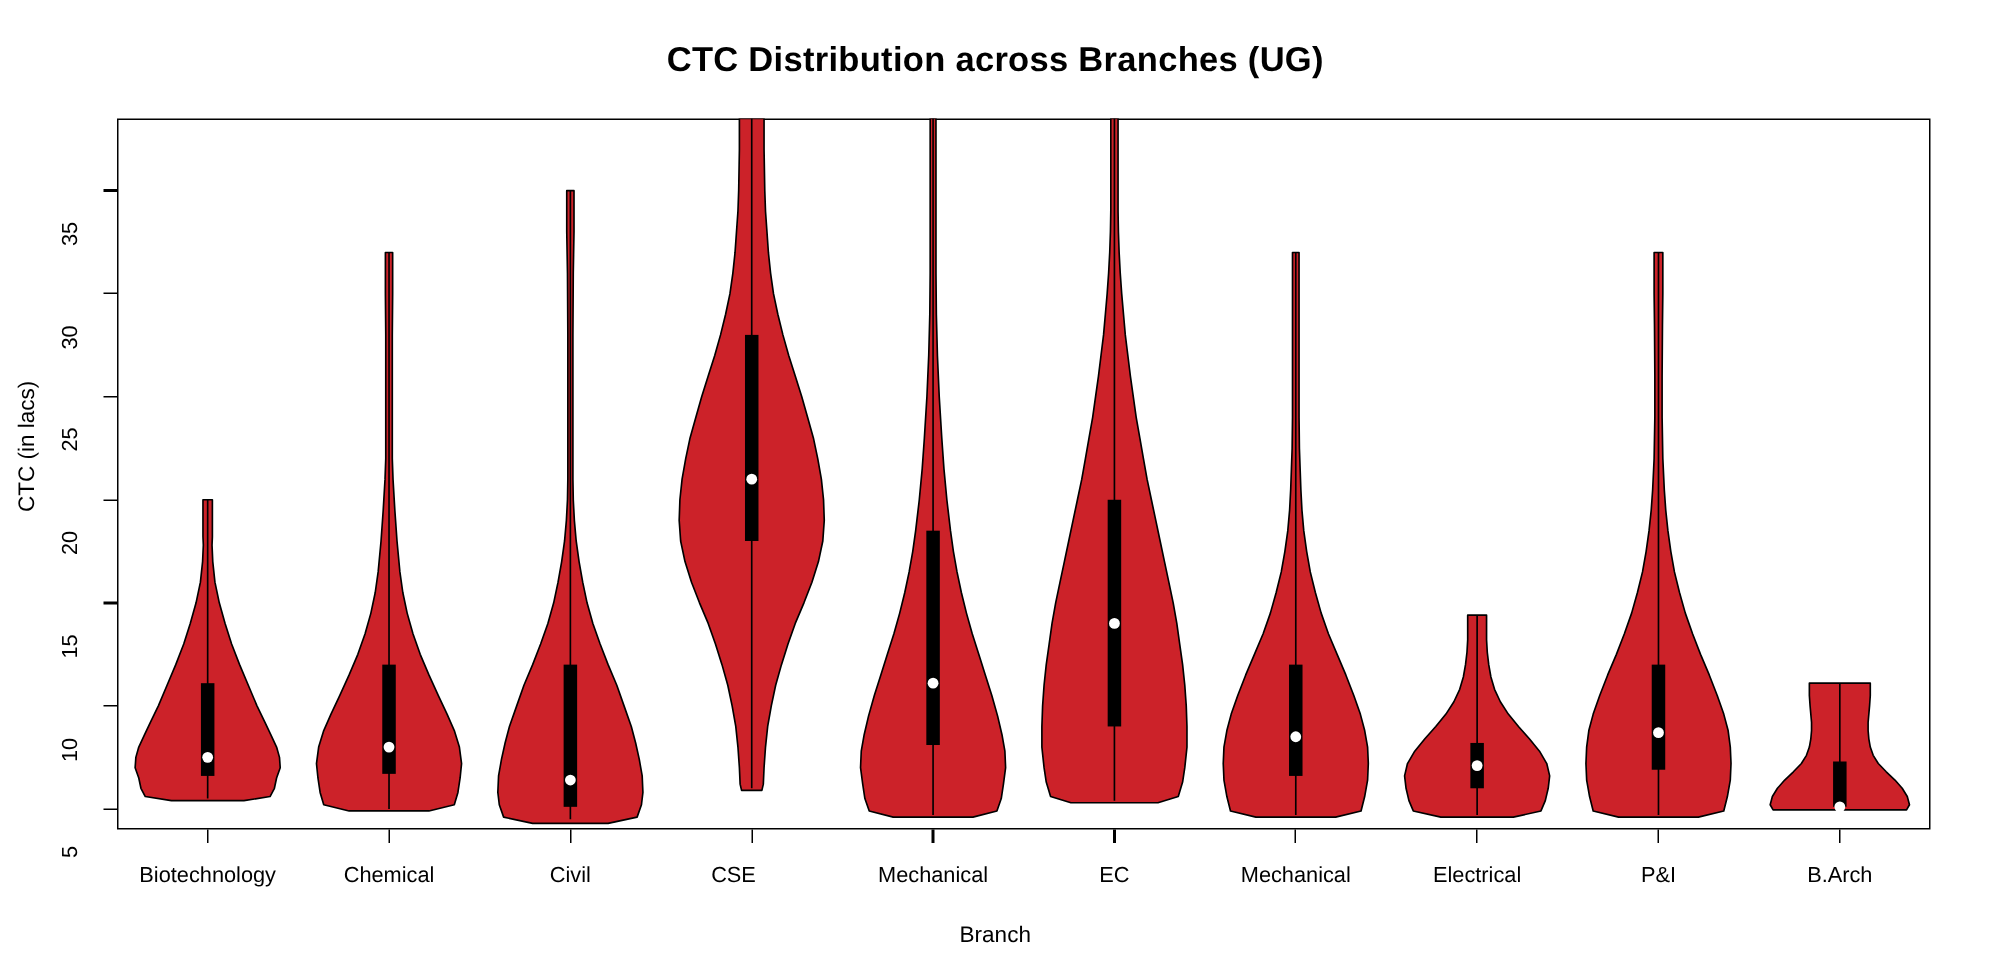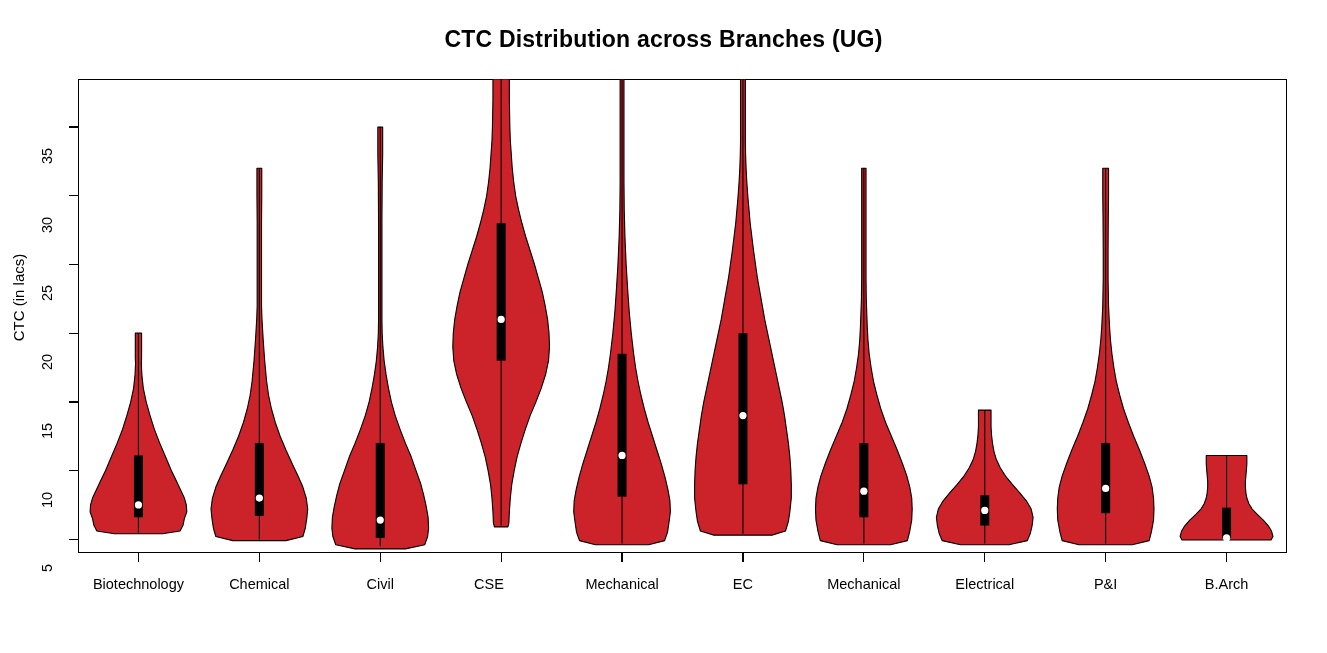--- a/index.html
+++ b/index.html
@@ -187,14 +187,15 @@
       <div class="xtick" style="left: 863.2px;"></div>
       <div class="xticklab" style="left: 863.85px; text-align: right;">Mechanical</div>
       <div class="xtick" style="left: 984.1px;"></div>
       <div class="xticklab" style="left: 984.75px;">Electrical</div>
       <div class="xtick" style="left: 1105px;"></div>
       <div class="xticklab" style="left: 1105.65px;">P&amp;I</div>
       <div class="xtick" style="left: 1225.9px;"></div>
       <div class="xticklab" style="left: 1226.55px;">B.Arch</div>
     </div>
 
+  <div class="xlabel">Branch</div>
 
 </div>
 
 </body></html>

